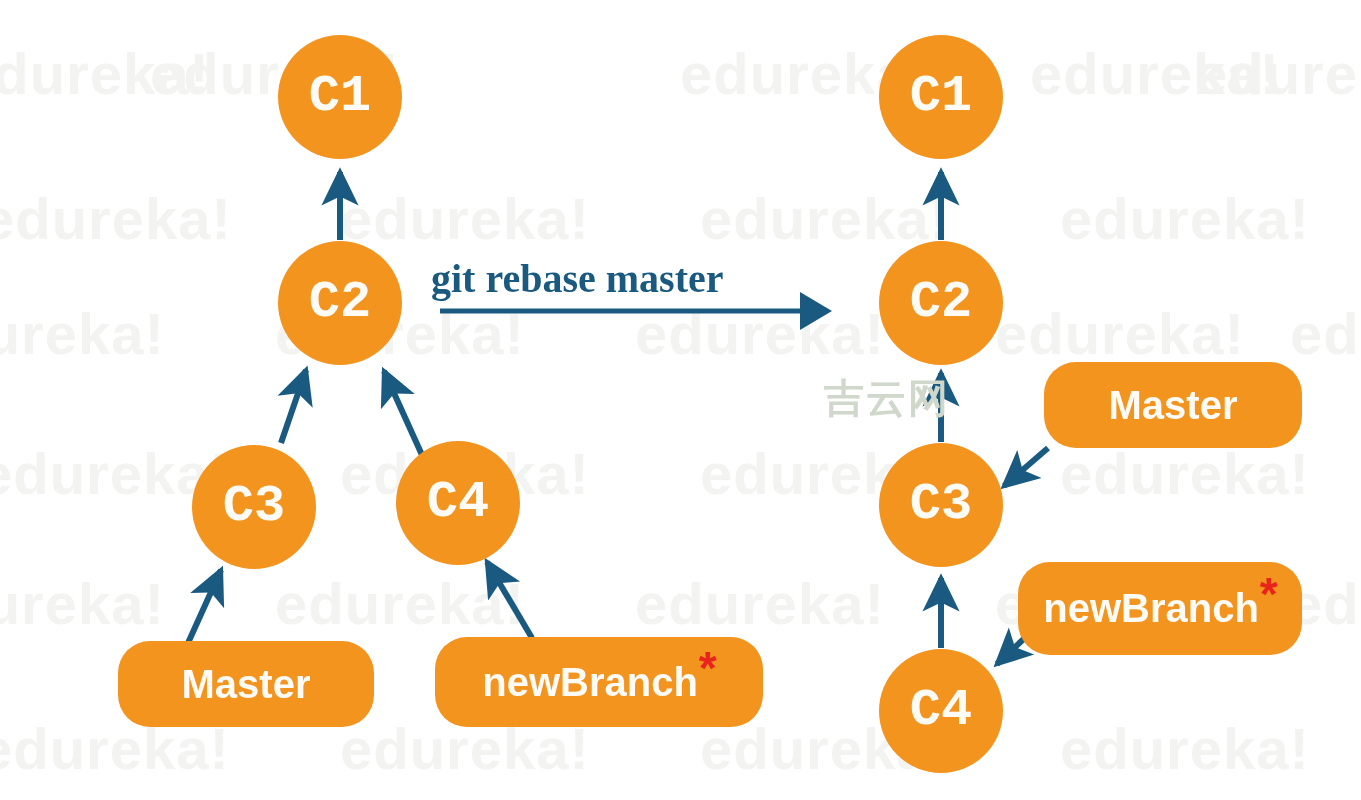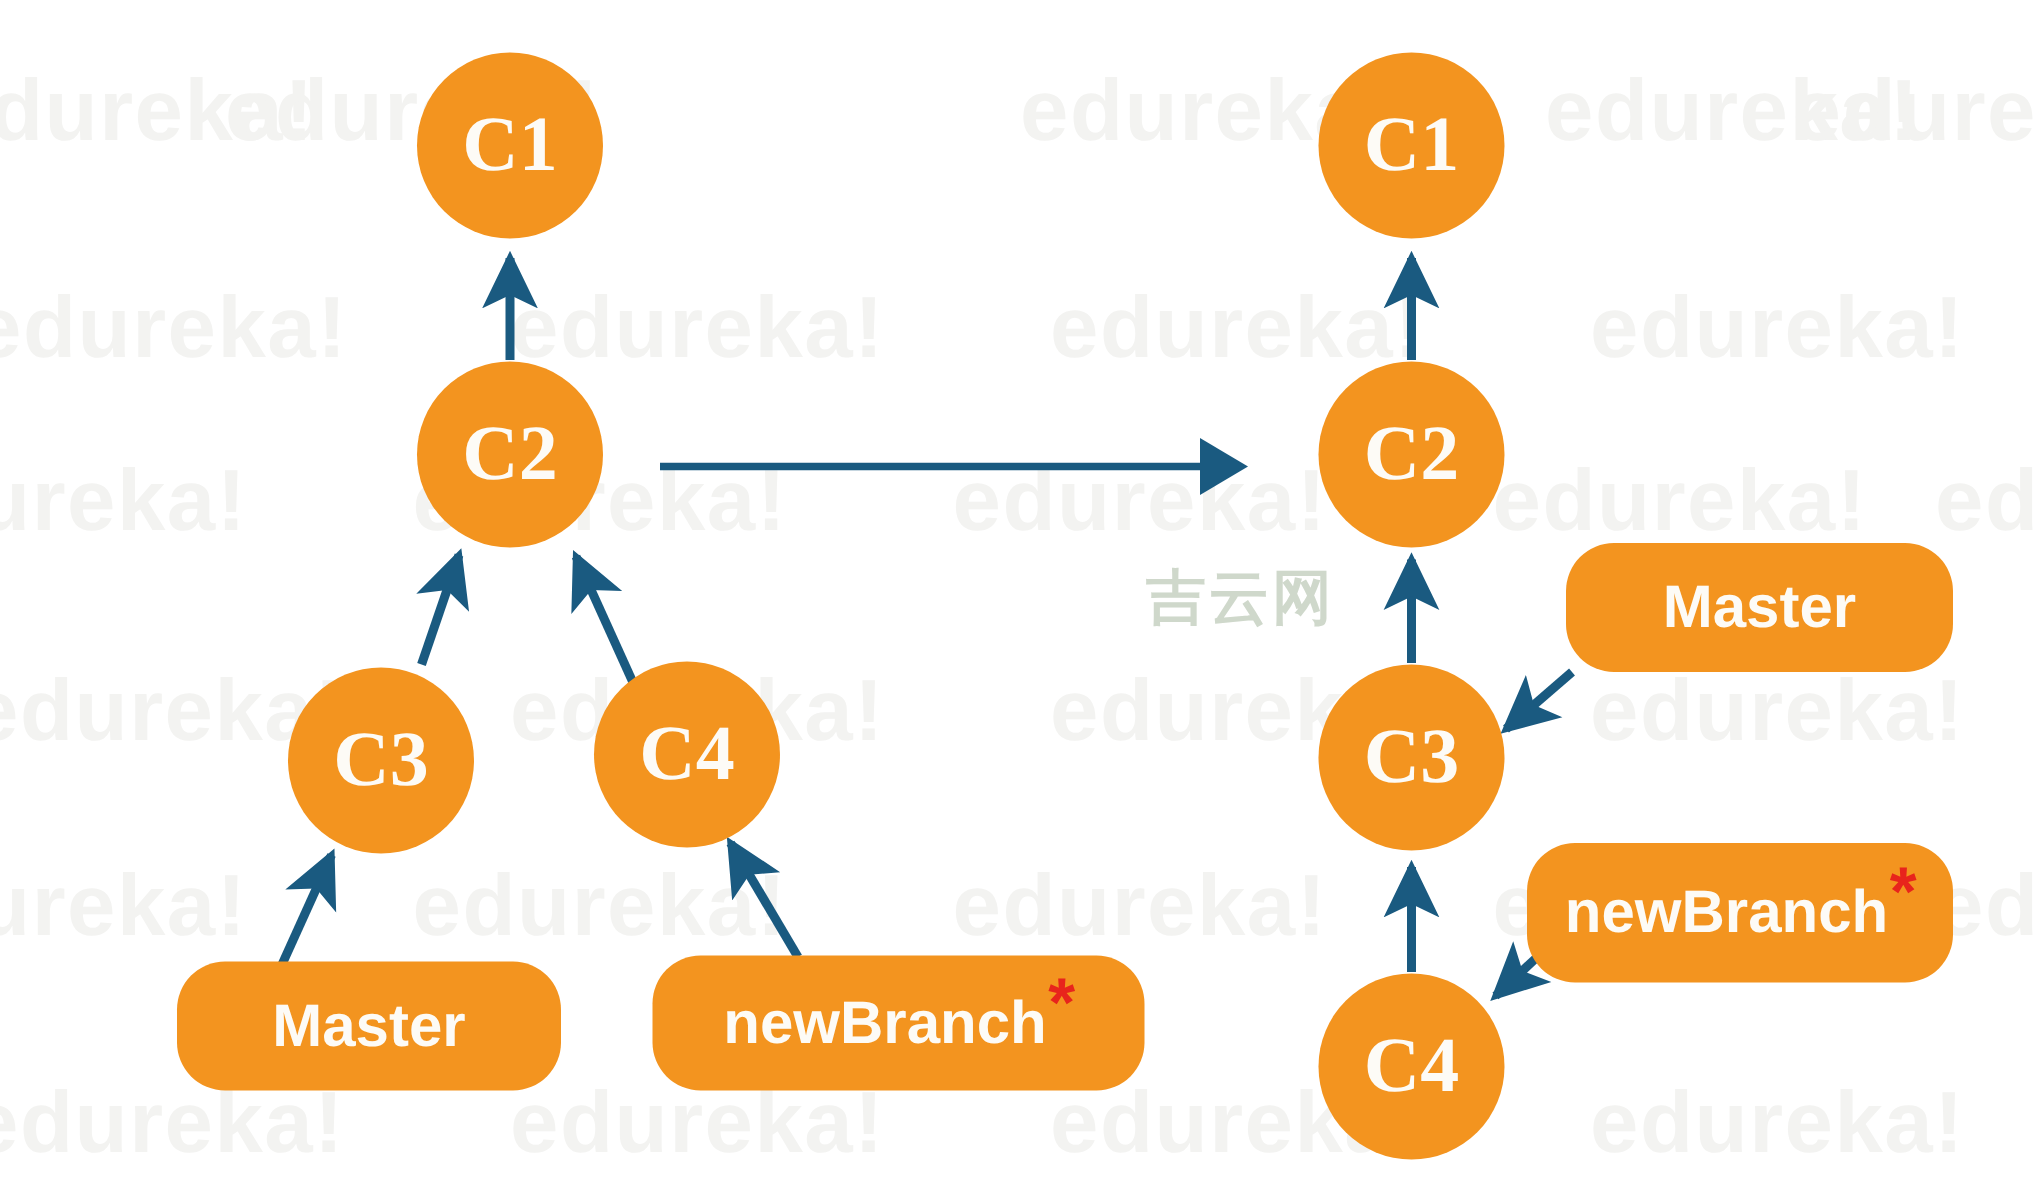--- a/index.html
+++ b/index.html
@@ -50,21 +50,21 @@
   }
 
   .node {
     position: absolute;
     border-radius: 50%;
     background: #f3941f;
     display: flex;
     align-items: center;
     justify-content: center;
     color: #fdfbf6;
-    font-family: Liberation Serif, serif;
+    font-family: Liberation Mono, monospace;
     font-weight: 700;
     font-size: 52px;
     letter-spacing: 0px;
     line-height: 1;
   }
 
   .label-box {
     position: absolute;
     background: #f3941f;
     display: flex;
@@ -163,21 +163,21 @@
 
     <line x1="941" y1="648" x2="941" y2="578" stroke="#1a5a80" stroke-width="6" marker-end="url(#ah)"></line>
 
     <line x1="1048" y1="448" x2="1004" y2="486" stroke="#1a5a80" stroke-width="6" marker-end="url(#ah)"></line>
 
     <line x1="1044" y1="620" x2="997" y2="664" stroke="#1a5a80" stroke-width="6" marker-end="url(#ah)"></line>
   </svg>
 
   <div id="label-layer">
 
-    <div class="wm-cn" style="left:764px; top:371px;">吉云网</div>
+    <div class="wm-cn" style="left:824px; top:371px;">吉云网</div>
 
     <div class="node" style="left:278px; top:35px; width:124px; height:124px;">
       <span>C1</span>
     </div>
 
     <div class="node" style="left:278px; top:241px; width:124px; height:124px;">
       <span>C2</span>
     </div>
 
     <div class="node" style="left:192px; top:445px; width:124px; height:124px;">
@@ -190,20 +190,21 @@
 
     <div class="label-box" style="left:118px; top:641px; width:256px; height:86px;">
       <span>Master</span>
     </div>
 
     <div class="label-box" style="left:435px; top:637px; width:328px; height:90px;">
       <span>newBranch</span>
         <span class="star">*</span>
     </div>
 
+    <div class="op-text" style="left:431px; top:255px;">git rebase master</div>
 
     <div class="node" style="left:879px; top:35px; width:124px; height:124px;">
       <span>C1</span>
     </div>
 
     <div class="node" style="left:879px; top:241px; width:124px; height:124px;">
       <span>C2</span>
     </div>
 
     <div class="node" style="left:879px; top:443px; width:124px; height:124px;">

